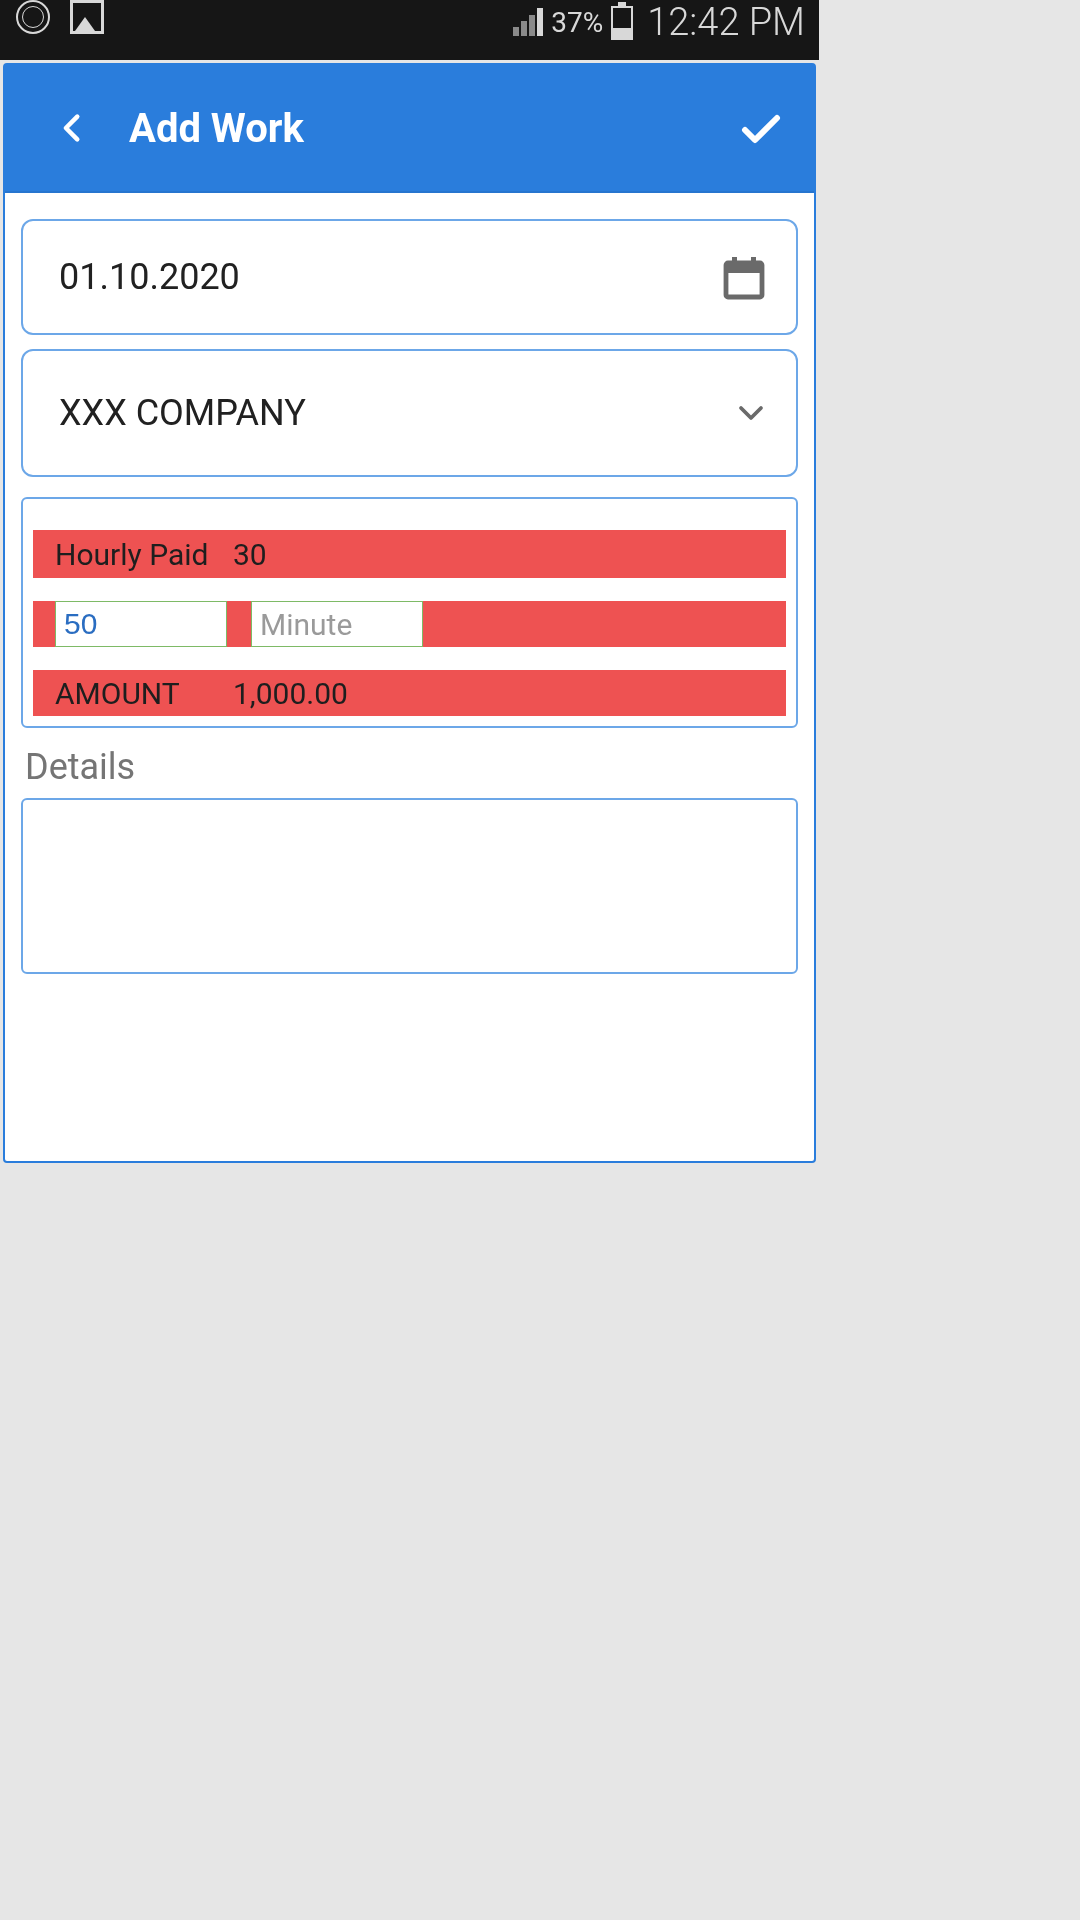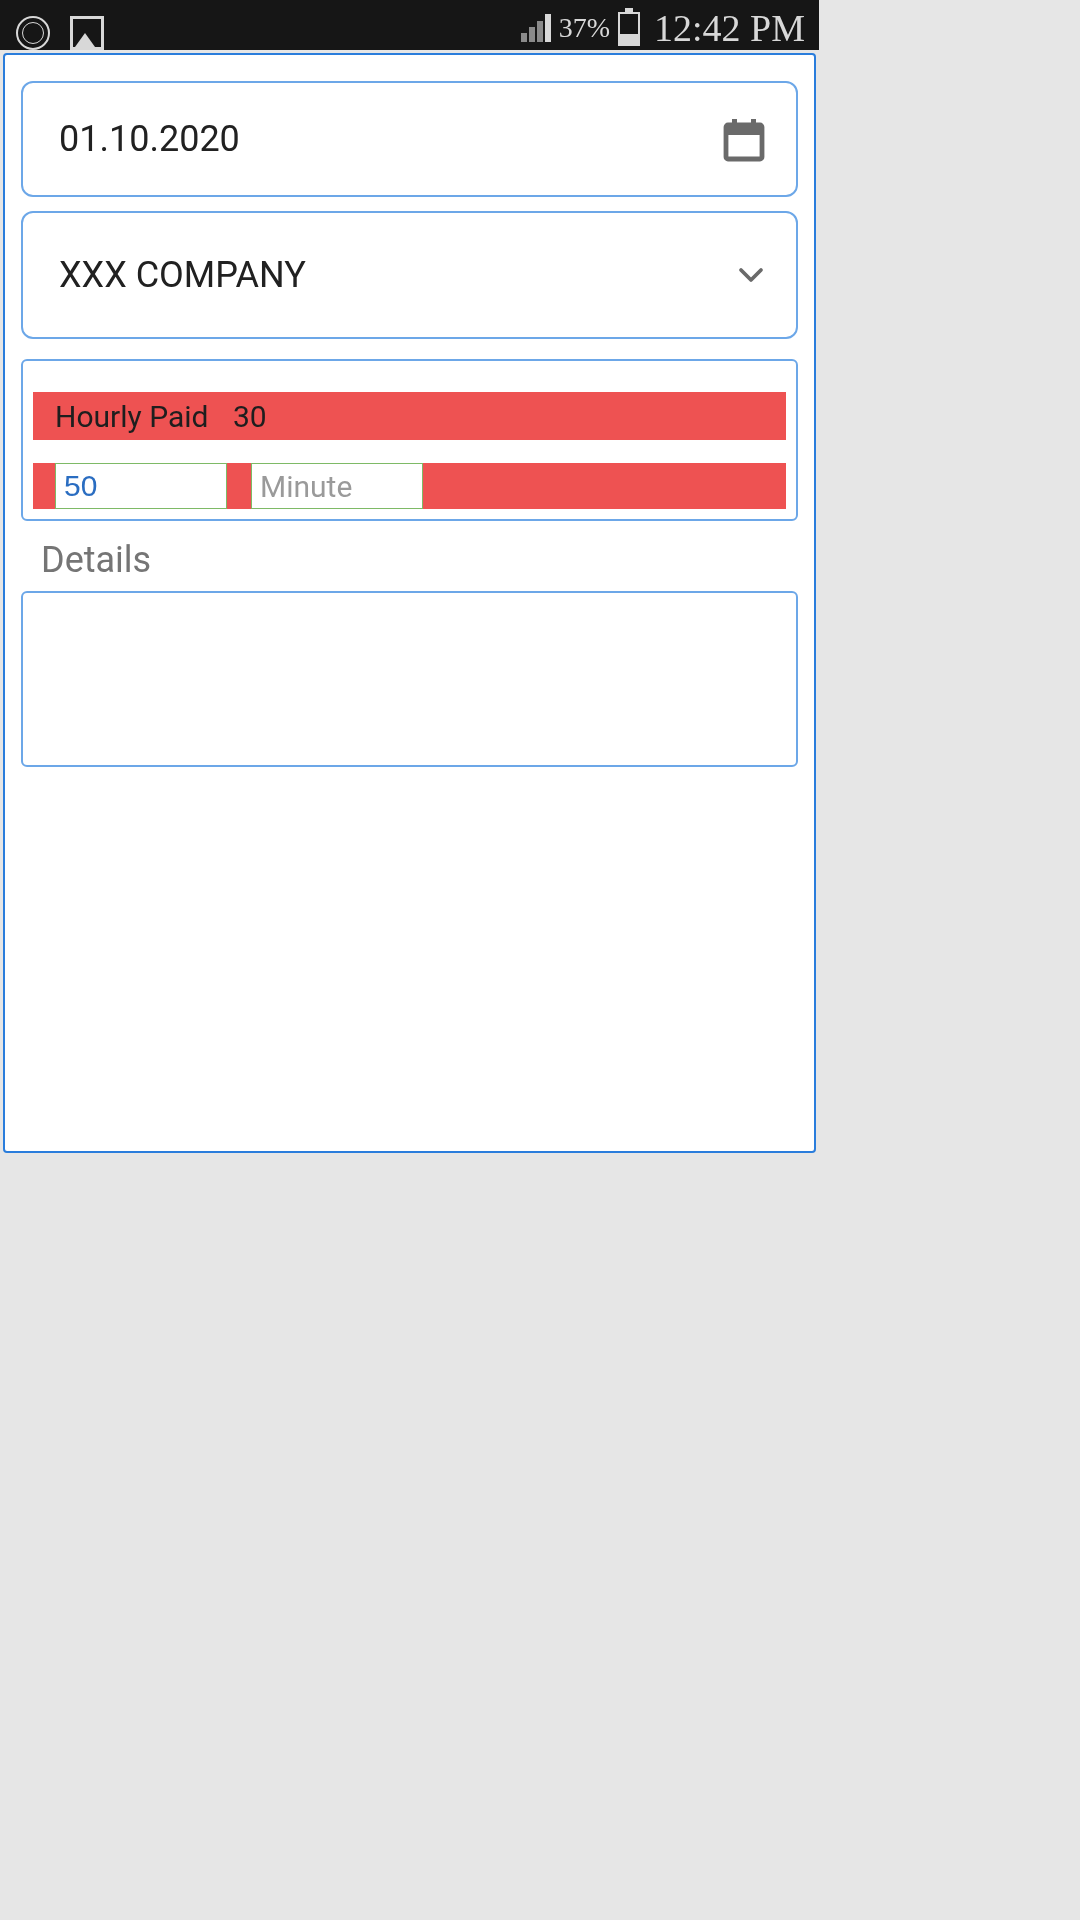--- a/index.html
+++ b/index.html
@@ -4,28 +4,27 @@
   <style>
     * { margin: 0; padding: 0; box-sizing: border-box; }
     body {
       width: 819px;
       height: 1456px;
       font-family: Roboto, Arial, sans-serif;
       background: #e6e6e6;
       overflow: hidden;
     }
     .status-bar {
-      height: 50px;
+      height: 60px;
       background: #161616;
       display: flex;
-      align-items: flex-end;
+      align-items: flex-start;
       justify-content: space-between;
       padding: 0 14px 0 16px;
       color: #d8d8d8;
-      font-family: Liberation Serif, serif;
     }
     .status-left {
       display: flex;
       align-items: center;
       gap: 20px;
     }
     .status-right {
       display: flex;
       align-items: center;
       gap: 8px;
@@ -216,21 +215,21 @@
       color: #8b5cf6;
       margin-left: 24px;
       font-family: inherit;
       outline: none;
     }
     .calc-input.placeholder::placeholder { color: #9a9a9a; }
 
     .details-label {
       font-size: 36px;
       color: #757575;
-      margin: 18px 0 10px 20px;
+      margin: 18px 0 10px 4px;
     }
     .details-box {
       border: 2px solid #6ca7e8;
       border-radius: 6px;
       height: 176px;
       width: 100%;
       resize: none;
       font-family: inherit;
       font-size: 30px;
       padding: 10px;
@@ -253,20 +252,33 @@
       <div class="signal-bar b3"></div>
       <div class="signal-bar b4"></div>
     </div>
     <span class="battery-pct">37%</span>
     <div class="battery-icon"></div>
     <span class="status-time">12:42 PM</span>
   </div>
 </div>
 
 <div class="app-container">
+  <div class="app-header">
+    <div class="back-chevron">
+      <svg viewBox="0 0 24 24" width="34" height="34">
+        <path d="M15 4 L7 12 L15 20" stroke="#fff" stroke-width="3.2" fill="none" stroke-linecap="round" stroke-linejoin="round"></path>
+      </svg>
+    </div>
+    <div class="header-title">Add Work</div>
+    <div class="confirm-check">
+      <svg viewBox="0 0 24 24" width="48" height="48">
+        <path d="M4 13 L9 18 L20 7" stroke="#fff" stroke-width="3" fill="none" stroke-linecap="round" stroke-linejoin="round"></path>
+      </svg>
+    </div>
+  </div>
 
   <div class="form-body">
 
     <div class="field-box date">
       <span class="field-text">01.10.2020</span>
       <svg class="calendar-icon" viewBox="0 0 24 24">
         <rect x="3" y="5" width="18" height="17" rx="1" fill="none" stroke="#6a6a6a" stroke-width="2.4"></rect>
         <rect x="3" y="5" width="18" height="5" fill="#6a6a6a"></rect>
         <rect x="6" y="2" width="2.5" height="4" fill="#6a6a6a"></rect>
         <rect x="15.5" y="2" width="2.5" height="4" fill="#6a6a6a"></rect>
@@ -285,19 +297,23 @@
 
     <div class="calc-box">
       <div class="calc-row">
         <span class="calc-label">Hourly Paid</span>
         <span class="calc-value">30</span>
       </div>
       <div class="calc-row">
         <input class="calc-input" value="50" style="">
         <input class="calc-input placeholder" placeholder="Minute" style="">
       </div>
+      <div class="calc-row">
+        <span class="calc-label">AMOUNT</span>
+        <span class="calc-value">1,000.00</span>
+      </div>
     </div>
 
     <div class="details-label">Details</div>
     <textarea class="details-box" style=""></textarea>
 
   </div>
 </div>
 
 </body></html>

